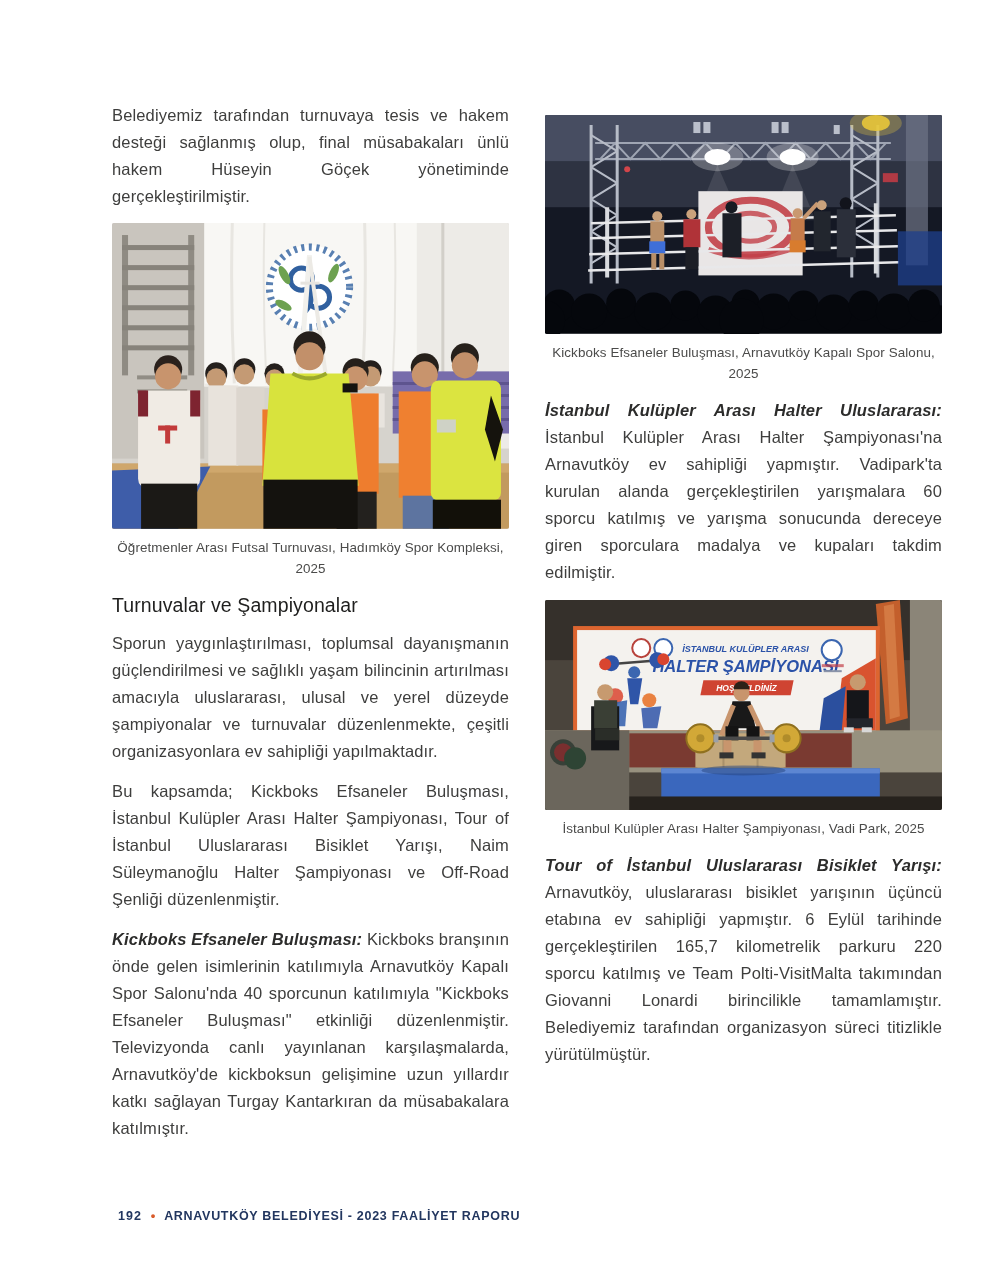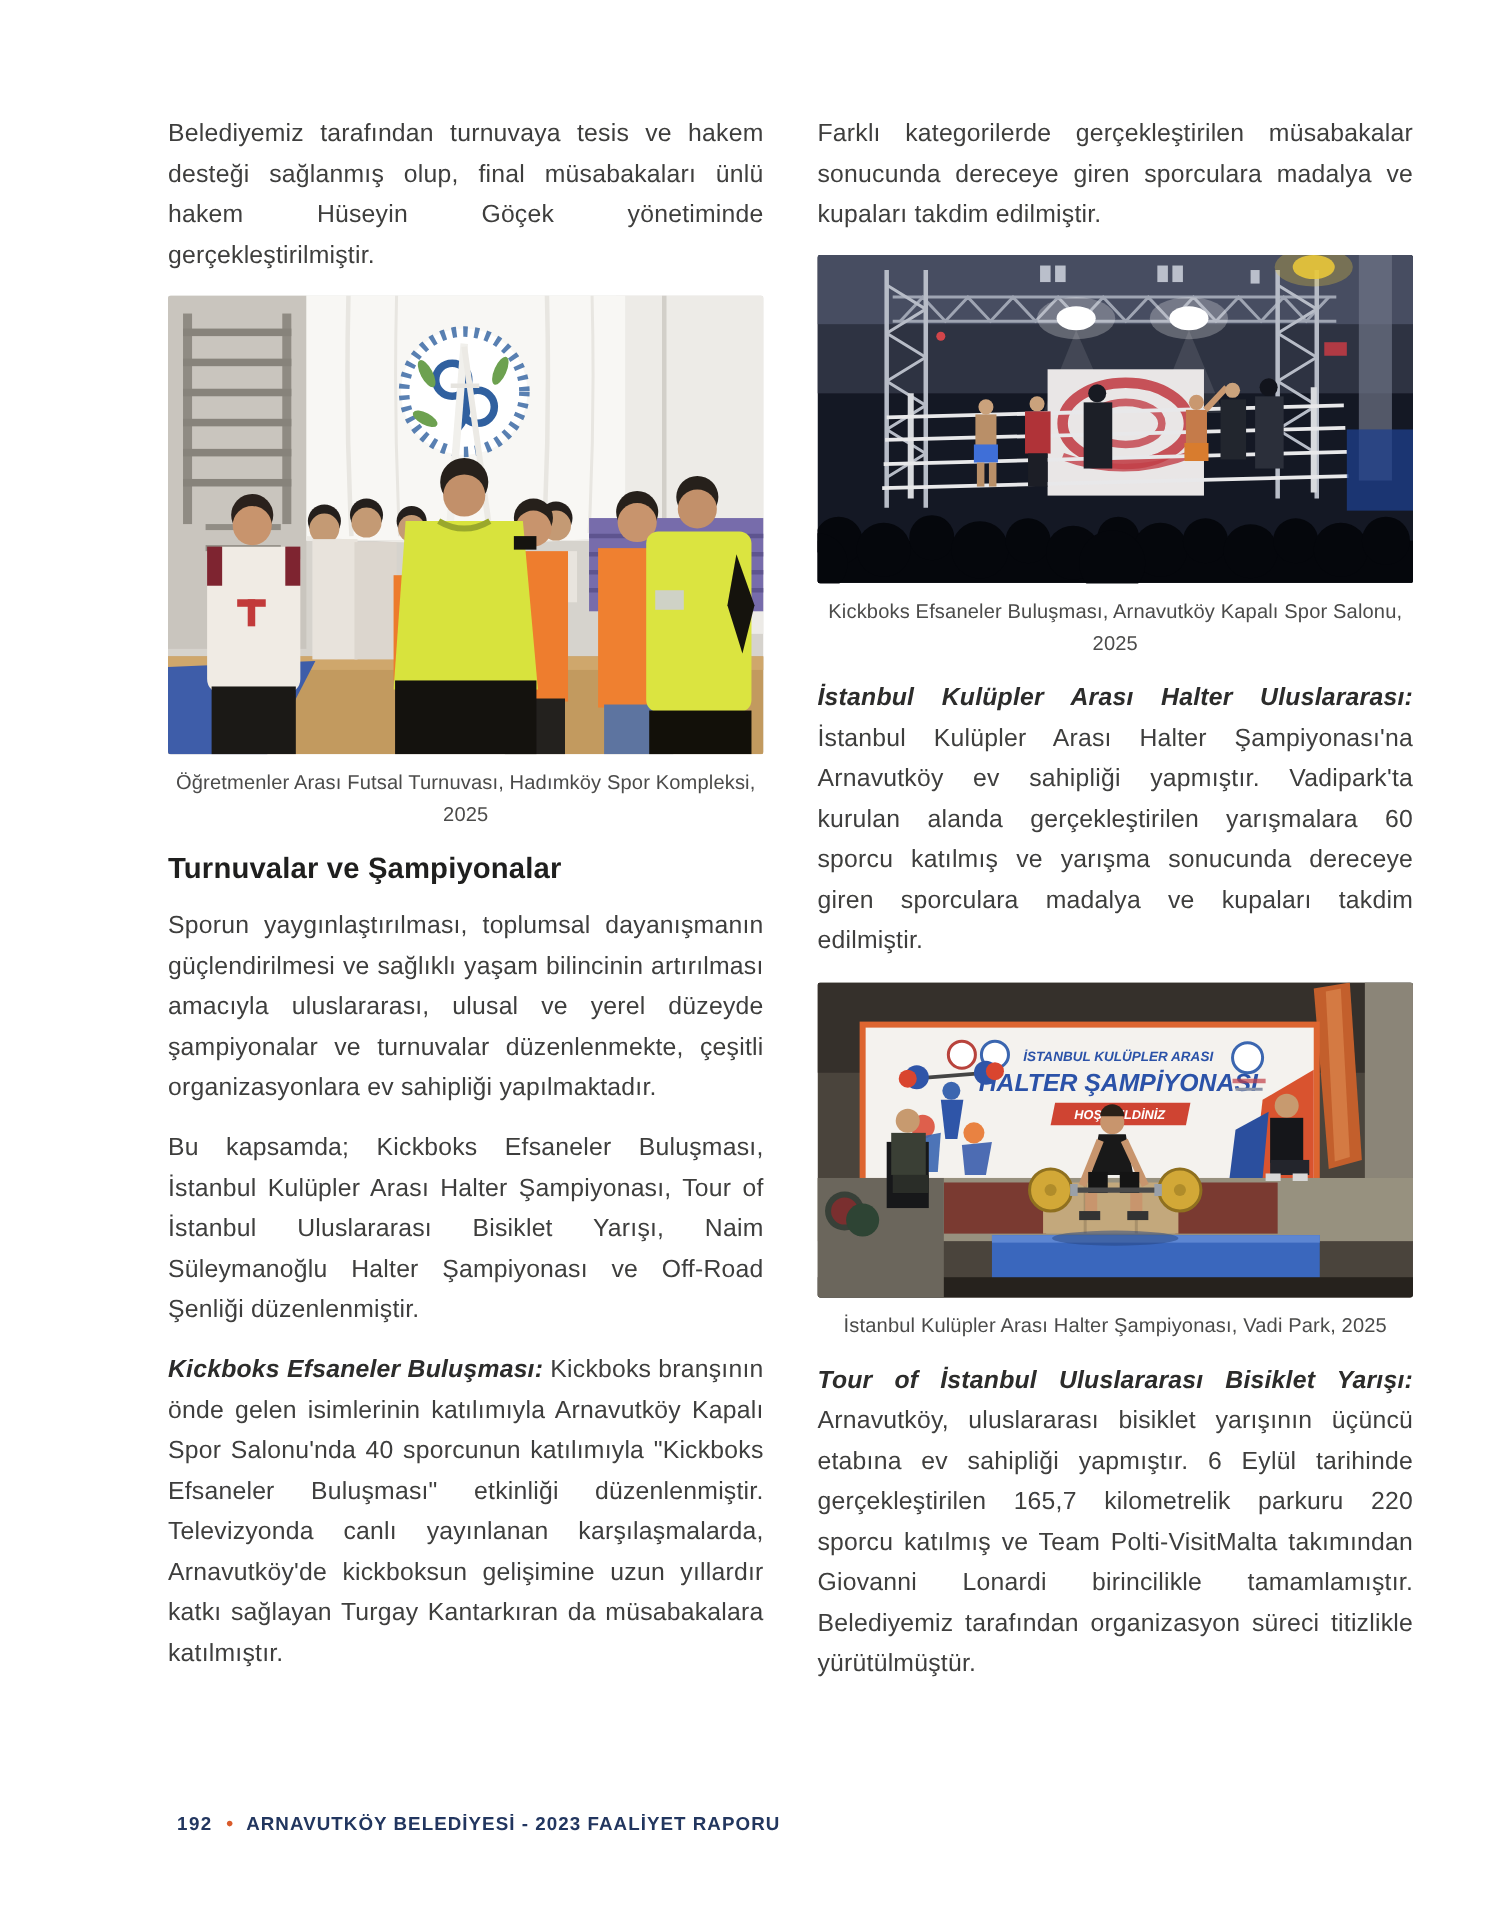--- a/index.html
+++ b/index.html
@@ -1,23 +1,23 @@
 <!DOCTYPE html>
 <html lang="tr"><head>
 <meta charset="utf-8">
 <style>
   html,body{margin:0;padding:0;background:#ffffff;}
   body{width:1000px;height:1285px;font-family:"Liberation Sans",sans-serif;}
   .page{position:relative;width:1000px;height:1285px;background:#ffffff;overflow:hidden;}
-  .col{position:absolute;top:76px;width:397px;}
+  .col{position:absolute;top:102px;width:397px;}
   .col-left{left:112px;}
   .col-right{left:545px;}
   p.body{font-size:16.5px;line-height:27px;color:#3e3e3d;text-align:justify;margin:0 0 13px 0;letter-spacing:0.15px;}
   .lead{font-weight:bold;font-style:italic;color:#2c2c2b;}
-  h2.heading{font-size:19.5px;line-height:26px;font-weight:bold;color:#1f1f1e;margin:3px 0 12px 0;letter-spacing:0.1px;}
+  h2.heading{font-size:19.5px;line-height:26px;font-weight:normal;color:#1f1f1e;margin:3px 0 12px 0;letter-spacing:0.1px;}
   figure{margin:0;padding:0;}
   .photo{display:block;width:100%;border-radius:2px;}
   .caption{font-size:13.4px;line-height:21px;color:#4b4b4a;margin:8px 0 13px 0;text-align:center;letter-spacing:0.1px;}
   .nowrap{white-space:nowrap;}
   .footer{position:absolute;left:118px;top:1208px;font-size:12.5px;font-weight:bold;color:#22365f;letter-spacing:0.7px;}
   .footer .page-num{margin-right:9px;letter-spacing:1px;}
   .footer .dot{color:#d95b2b;margin-right:8px;font-size:13px;}
 </style>
 </head>
 <body>
@@ -152,21 +152,20 @@
     <h2 class="heading">Turnuvalar ve Şampiyonalar</h2>
 
     <p class="body">Sporun yaygınlaştırılması, toplumsal dayanışmanın güçlendirilmesi ve sağlıklı yaşam bilincinin artırılması amacıyla uluslararası, ulusal ve yerel düzeyde şampiyonalar ve turnuvalar düzenlenmekte, çeşitli organizasyonlara ev sahipliği yapılmaktadır.</p>
     <p class="body">Bu kapsamda; Kickboks Efsaneler Buluşması, İstanbul Kulüpler Arası Halter Şampiyonası, Tour of İstanbul Uluslararası Bisiklet Yarışı, Naim Süleymanoğlu Halter Şampiyonası ve Off-Road Şenliği düzenlenmiştir.</p>
     <p class="body"><span class="lead">Kickboks Efsaneler Buluşması:</span><span> Kickboks branşının önde gelen isimlerinin katılımıyla Arnavutköy Kapalı Spor Salonu'nda 40 sporcunun katılımıyla "Kickboks Efsaneler Buluşması" etkinliği düzenlenmiştir. Televizyonda canlı yayınlanan karşılaşmalarda, Arnavutköy'de kickboksun gelişimine uzun yıllardır katkı sağlayan Turgay Kantarkıran da müsabakalara katılmıştır.</span></p>
 
   </div>
 
   <div class="col col-right">
 
-    <p class="body">Farklı kategorilerde gerçekleştirilen müsabakalar sonucunda dereceye giren sporculara madalya ve kupaları takdim edilmiştir.</p>
 
     <figure style="margin-top:13px;">
       <svg class="photo" viewBox="0 0 396 218" xmlns="http://www.w3.org/2000/svg">
         <rect x="0" y="0" width="396" height="218" fill="#141824"></rect>
         <rect x="0" y="0" width="396" height="92" fill="#2e3342"></rect>
         <rect x="0" y="0" width="396" height="46" fill="#474d61"></rect>
 
         <g fill="#cfd4de" opacity="0.85">
           <rect x="148" y="7" width="7" height="11"></rect>
             <rect x="158" y="7" width="7" height="11"></rect>

